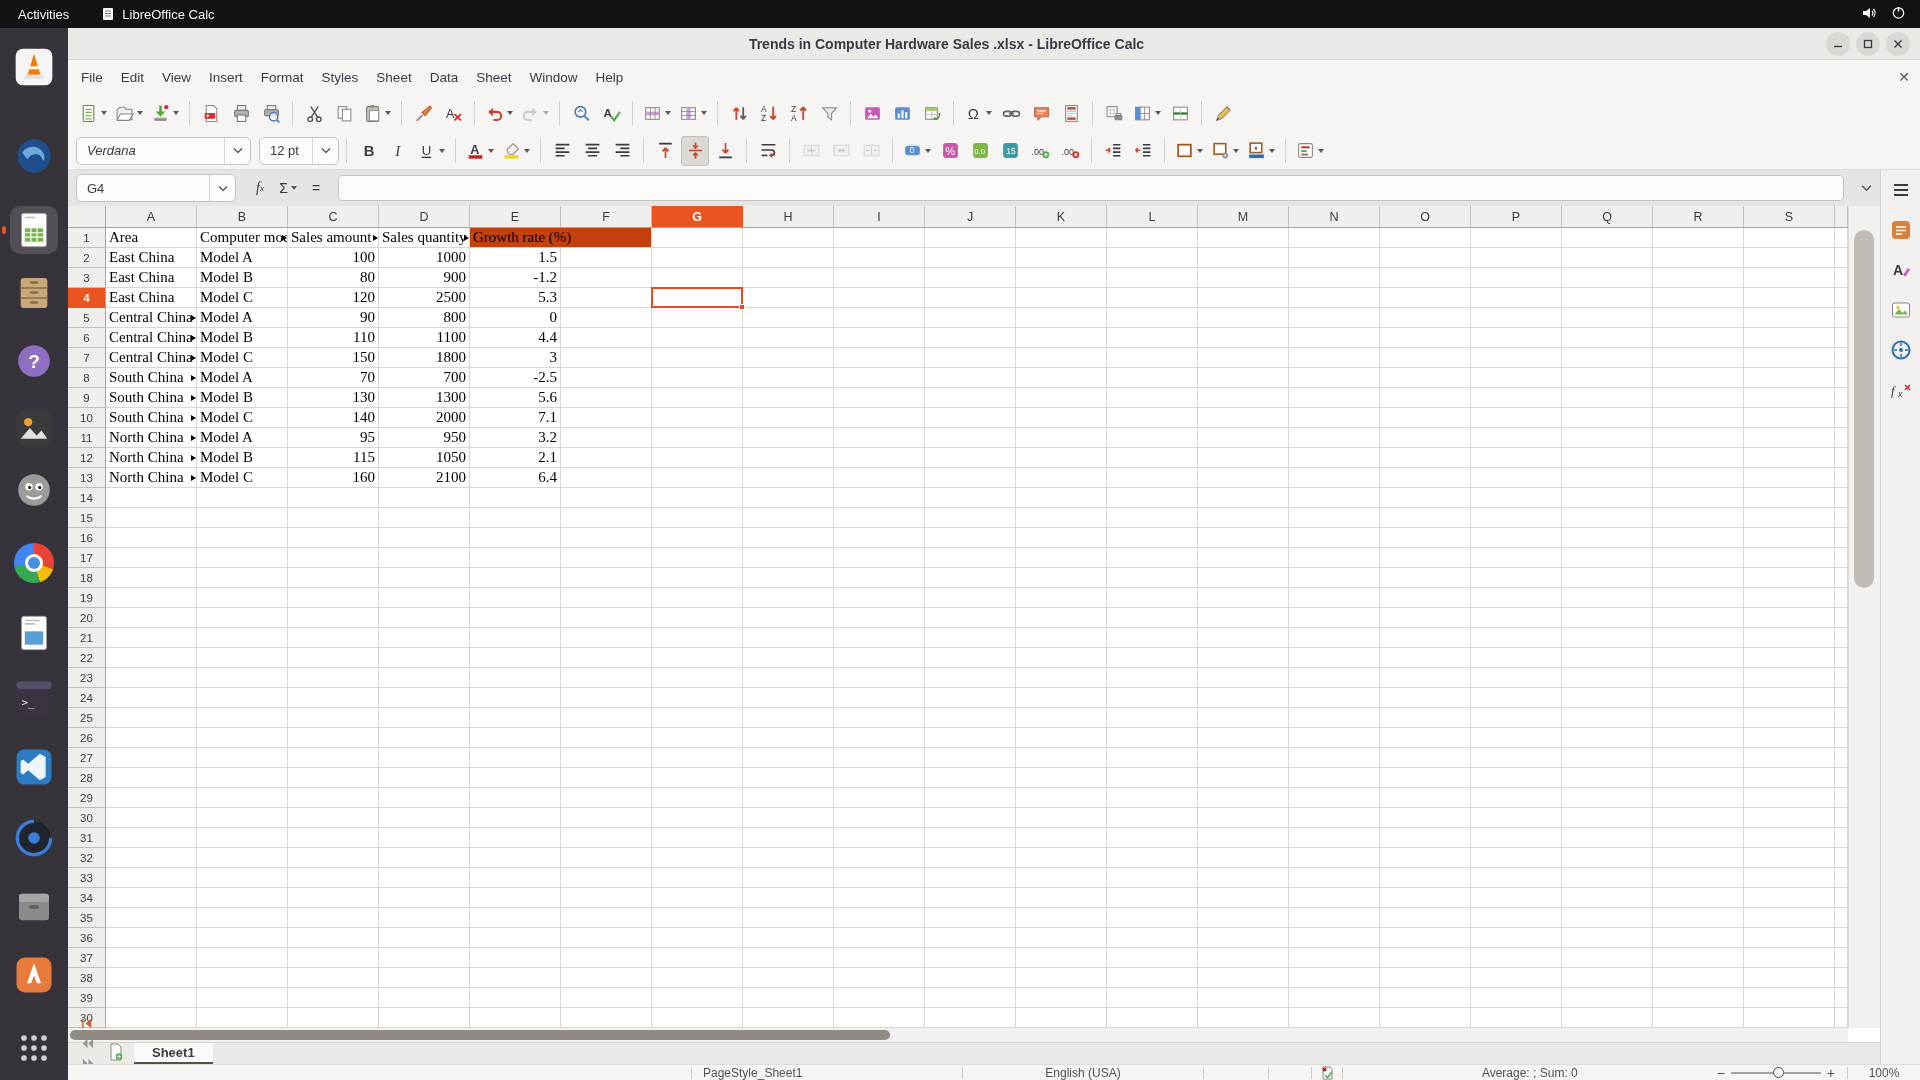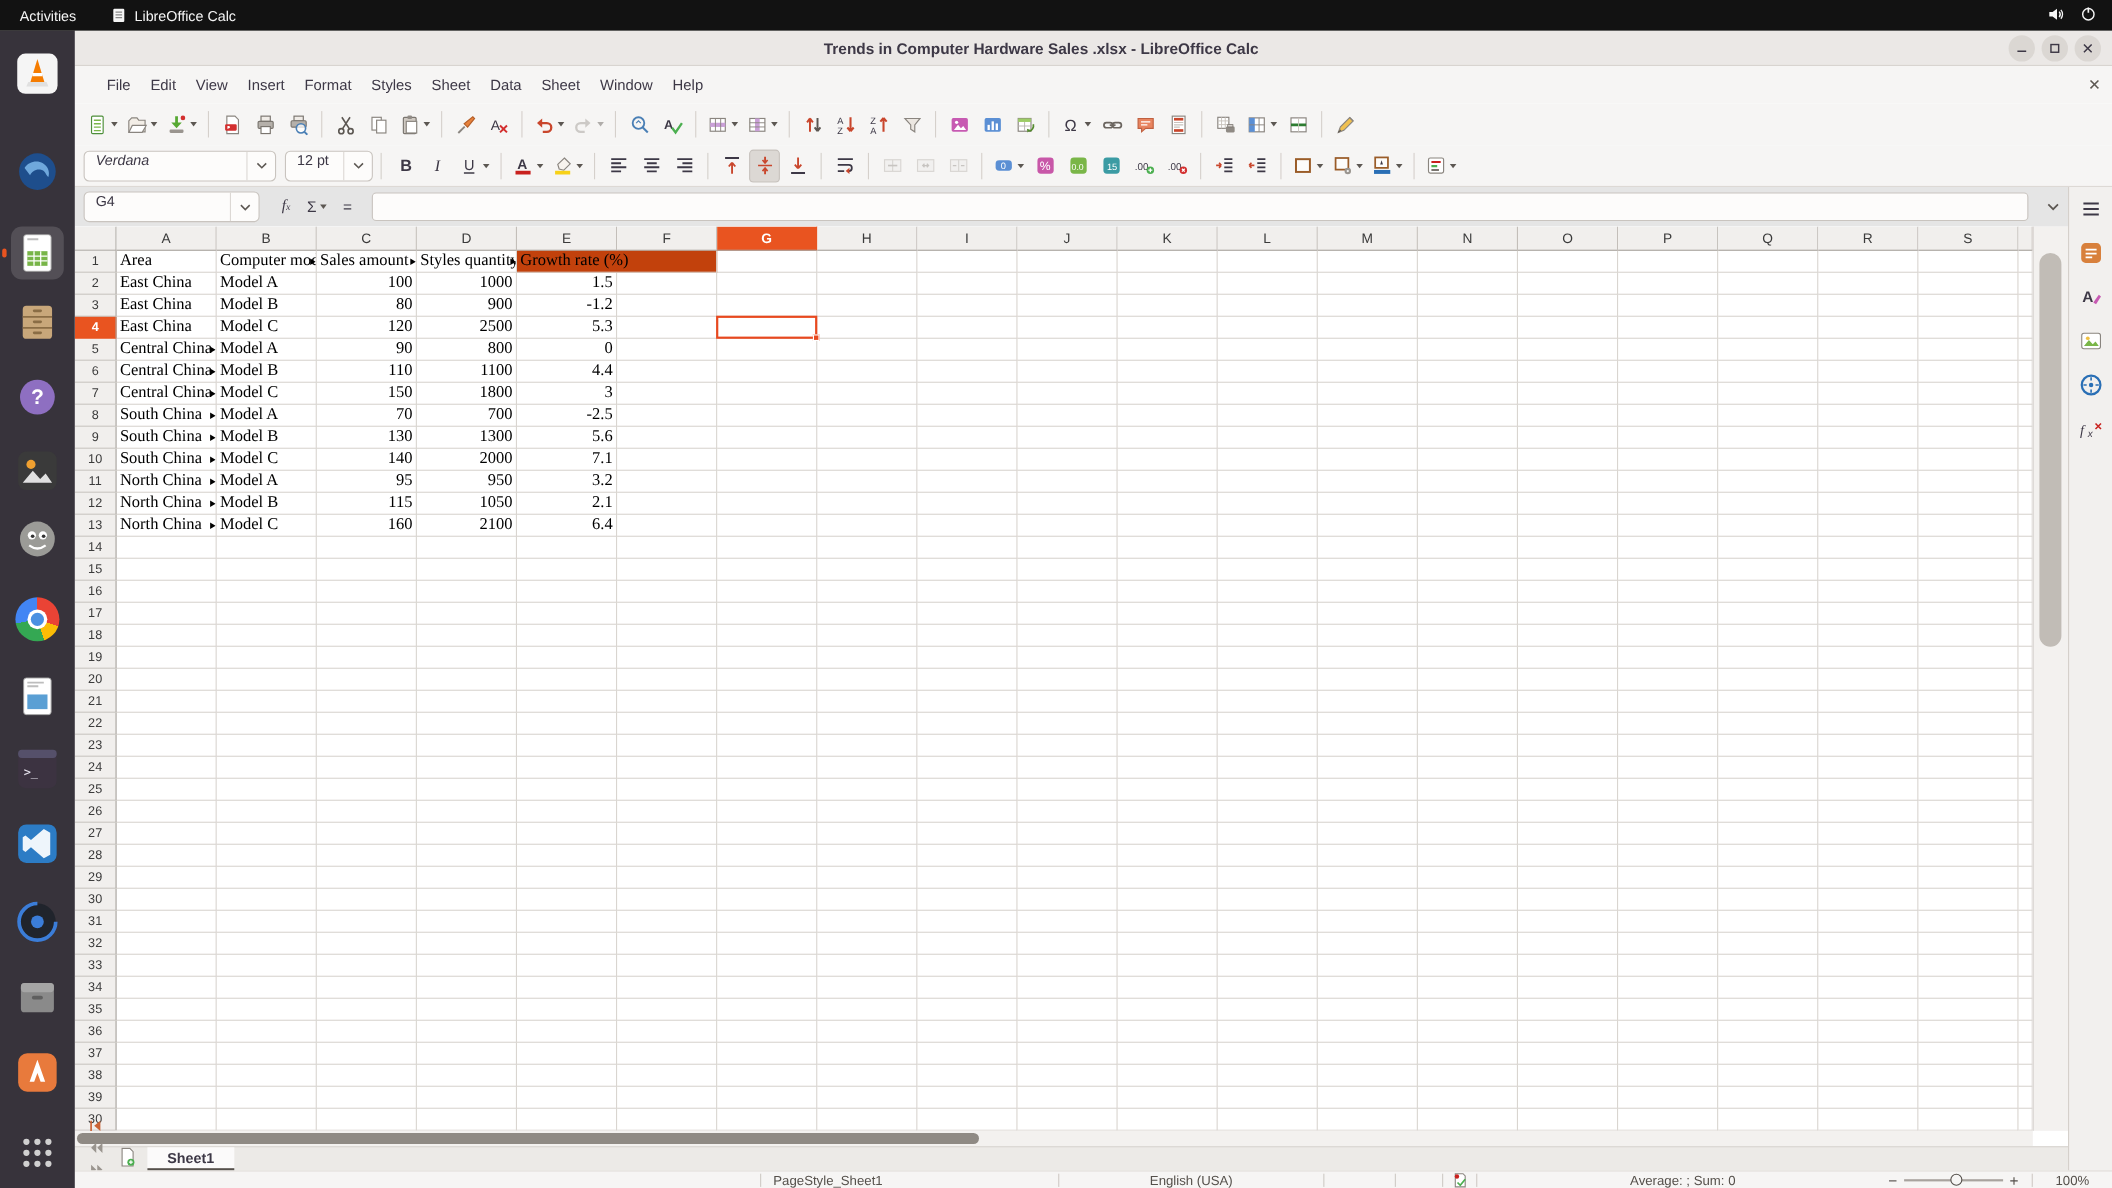--- a/index.html
+++ b/index.html
@@ -16,39 +16,39 @@
 
   
   #titlebar { position:absolute; left:68px; top:28px; width:1852px; height:32px; background:#ebe8e6;
     border-bottom:1px solid #d8d4d0; }
   #window-title { position:absolute; left:0; right:95px; top:0; height:32px; display:flex; align-items:center;
     justify-content:center; font-size:14px; font-weight:bold; color:#3d3846; }
   .winbtn { position:absolute; top:4px; width:24px; height:24px; border-radius:50%; background:#dbd7d3;
     display:flex; align-items:center; justify-content:center; color:#3d3846; font-size:12px; cursor:pointer; }
 
   #menubar { position:absolute; left:68px; top:60px; width:1852px; height:34px; background:#f6f5f4;
-    display:flex; align-items:center; font-size:13.5px; color:#3d3846; padding-left:20px;text-align:center; }
+    display:flex; align-items:center; font-size:13.5px; color:#3d3846; padding-left:4px;text-align:center; }
   .menu-item { padding:5px 9px; border-radius:4px; cursor:pointer; }
   #menubar-close { margin-left:auto; margin-right:10px; color:#5c5752; font-size:14px; cursor:pointer; }
 
   
   #toolbar { position:absolute; left:68px; top:94px; width:1852px; height:38px; background:#f6f5f4;
     display:flex; align-items:center; padding-left:8px; }
   #formatbar { position:absolute; left:68px; top:132px; width:1852px; height:38px; background:#f6f5f4;
     border-bottom:1px solid #ddd9d5; display:flex; align-items:center; padding-left:8px; }
   .tgroup { display:flex; align-items:center; gap:2px; }
   .sep { width:1px; height:24px; background:#d5d0cb; margin:0 7px; flex:none; }
   .tbtn { height:30px; min-width:28px; padding:0 3px; display:flex; align-items:center; justify-content:center;
     border-radius:4px; cursor:pointer; }
   .tbtn.active { background:#dcd8d4; box-shadow:inset 0 0 0 1px #c6c1bc; }
   .tbtn.disabled { opacity:.45; }
   .caret { width:0; height:0; border-left:3.5px solid transparent; border-right:3.5px solid transparent;
     border-top:4px solid #5c5752; margin-left:3px; }
   .combo { height:28px; background:#fdfcfb; border:1px solid #c9c4bf; border-radius:5px; display:flex;
-    font-size:13px; color:#3d3846; }
+    align-items:center; font-size:13px; color:#3d3846; }
   .combo .cval { padding:0 10px; flex:1; white-space:nowrap; overflow:hidden; }
   .combo .cbtn { width:26px; height:100%; border-left:1px solid #dcd8d4; display:flex; align-items:center;
     justify-content:center; cursor:pointer; }
 
   
   #formulabar { position:absolute; left:68px; top:170px; width:1812px; height:36px; background:#e5e5e5;
     display:flex; align-items:center; padding-left:8px; }
   #namebox { width:160px; }
   #formula-input { flex:1; height:26px; margin:0 8px; background:#fdfcfb; border:1px solid #c9c4bf;
     border-radius:4px; font-size:13px; padding:0 6px; color:#222; }
@@ -708,21 +708,21 @@
       <div class="colhead">R</div>
       <div class="colhead">S</div>
       <div class="colhead" style="width: 13px;"></div>
     </div>
   <div id="rows">
       <div class="grow">
         <div class="rowhead">1</div>
         <div class="cell">Area</div>
         <div class="cell trunc">Computer model</div>
         <div class="cell trunc">Sales amount</div>
-        <div class="cell trunc">Styles quantity</div>
+        <div class="cell trunc">Sales quantity</div>
         <div class="cell ovf">Growth rate (%)</div>
         <div class="cell"></div>
         <div class="cell"></div>
         <div class="cell"></div>
         <div class="cell"></div>
         <div class="cell"></div>
         <div class="cell"></div>
         <div class="cell"></div>
         <div class="cell"></div>
         <div class="cell"></div>

